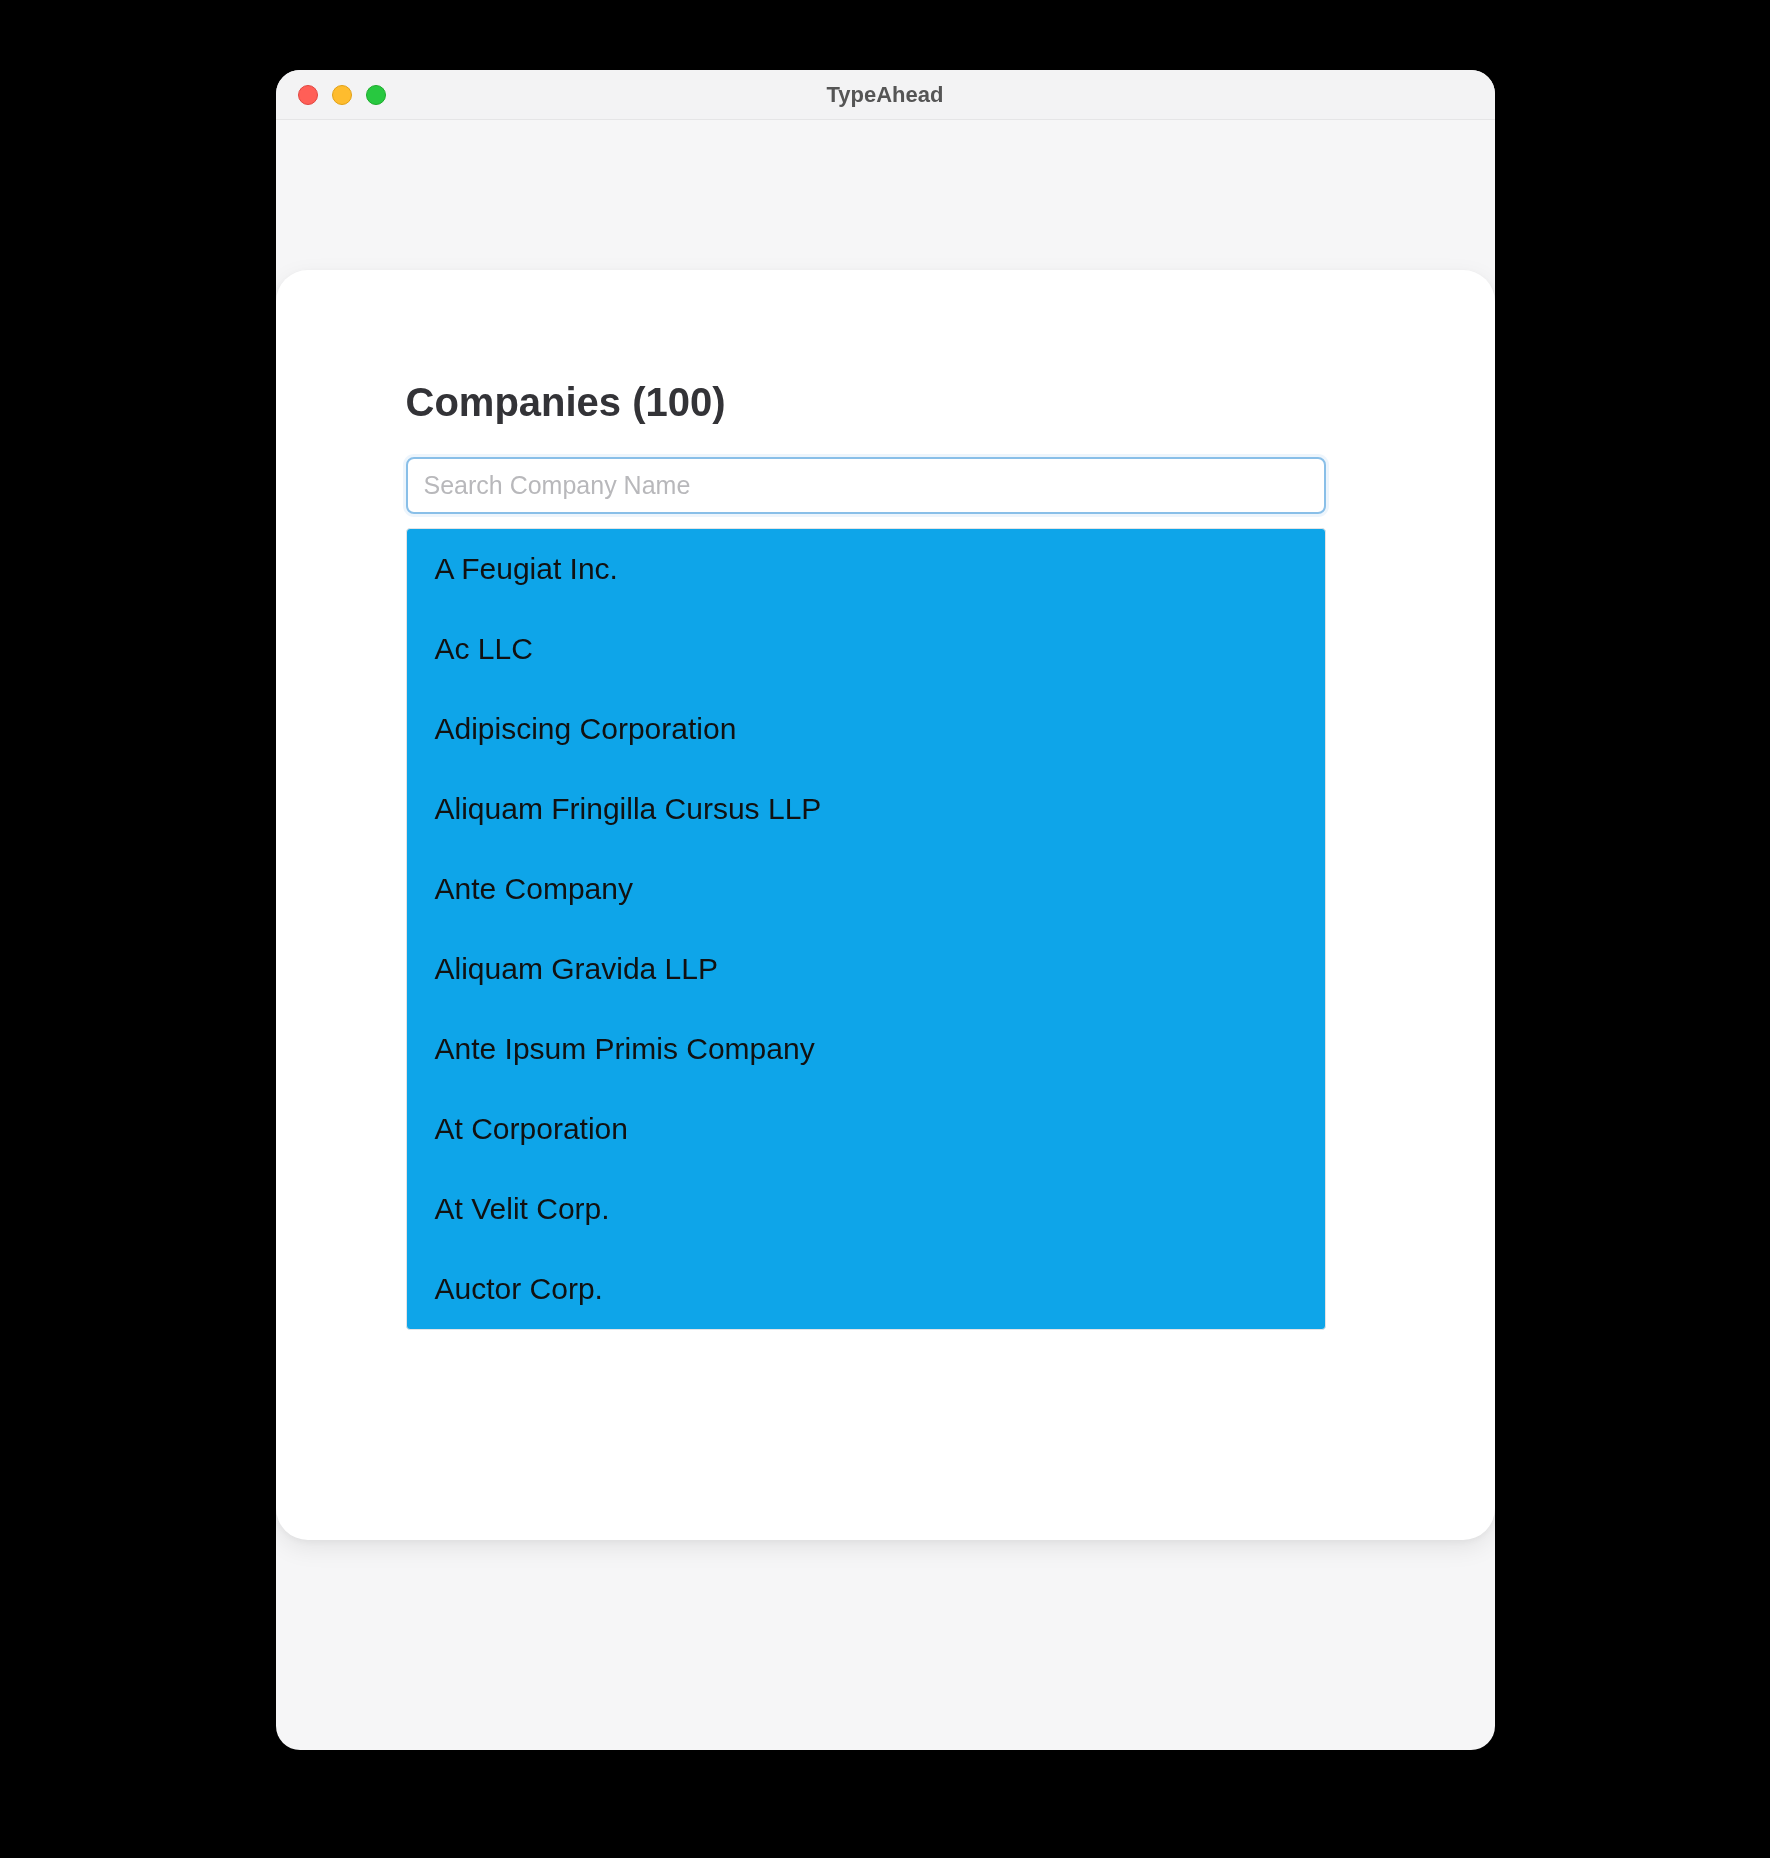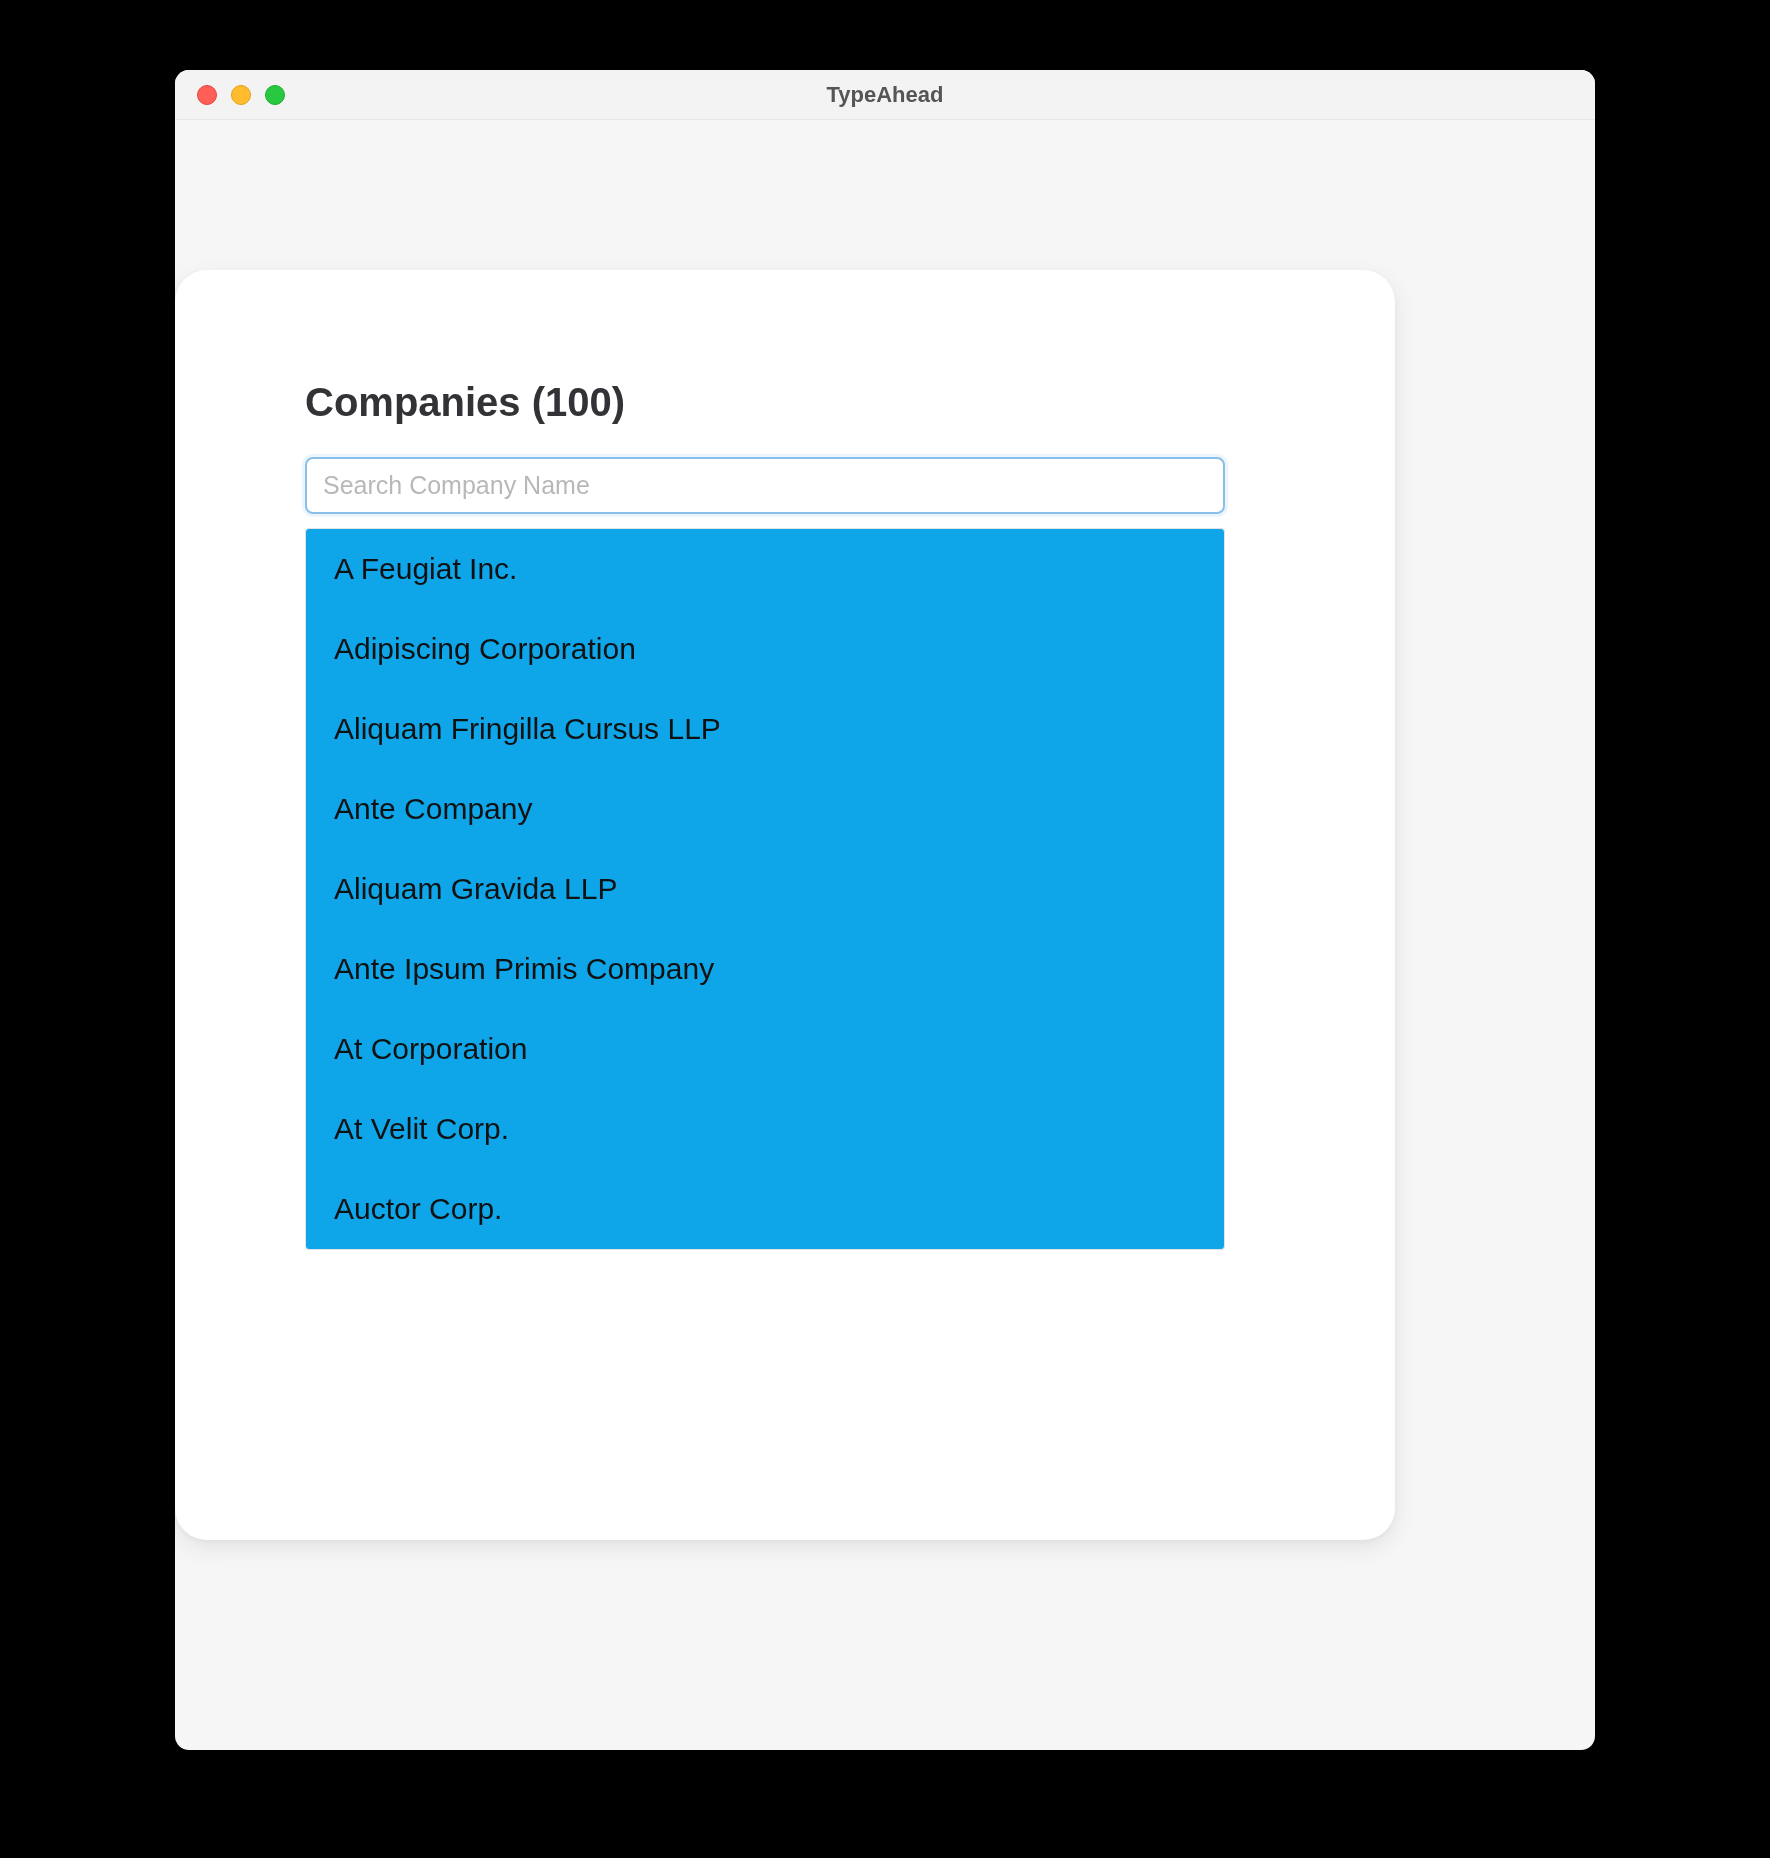--- a/index.html
+++ b/index.html
@@ -13,24 +13,24 @@
       font-family: -apple-system, BlinkMacSystemFont, "Helvetica Neue", Helvetica, Arial, sans-serif;
       width: 1770px;
       height: 1858px;
       display: flex;
       align-items: flex-start;
       justify-content: center;
       padding-top: 70px;
     }
 
     .window {
-      width: 1420px;
+      width: 1219px;
       height: 1680px;
       background: #f6f6f7;
-      border-radius: 14px;
+      border-radius: 24px;
       box-shadow: 0 20px 60px rgba(0,0,0,0.5);
       overflow: hidden;
     }
 
     .titlebar {
       height: 50px;
       background: #f3f3f4;
       border-bottom: 1px solid #e5e5e6;
       display: flex;
       align-items: center;
@@ -136,20 +136,21 @@
 
   <div class="content-area">
     <div class="card">
 
       <div class="heading">Companies (100)</div>
 
       <input type="text" class="search-input" placeholder="Search Company Name" style="">
 
       <div class="dropdown">
         <div class="dropdown-item">A Feugiat Inc.</div>
+        <div class="dropdown-item">Ac LLC</div>
         <div class="dropdown-item">Adipiscing Corporation</div>
         <div class="dropdown-item">Aliquam Fringilla Cursus LLP</div>
         <div class="dropdown-item">Ante Company</div>
         <div class="dropdown-item">Aliquam Gravida LLP</div>
         <div class="dropdown-item">Ante Ipsum Primis Company</div>
         <div class="dropdown-item">At Corporation</div>
         <div class="dropdown-item">At Velit Corp.</div>
         <div class="dropdown-item">Auctor Corp.</div>
       </div>
 

